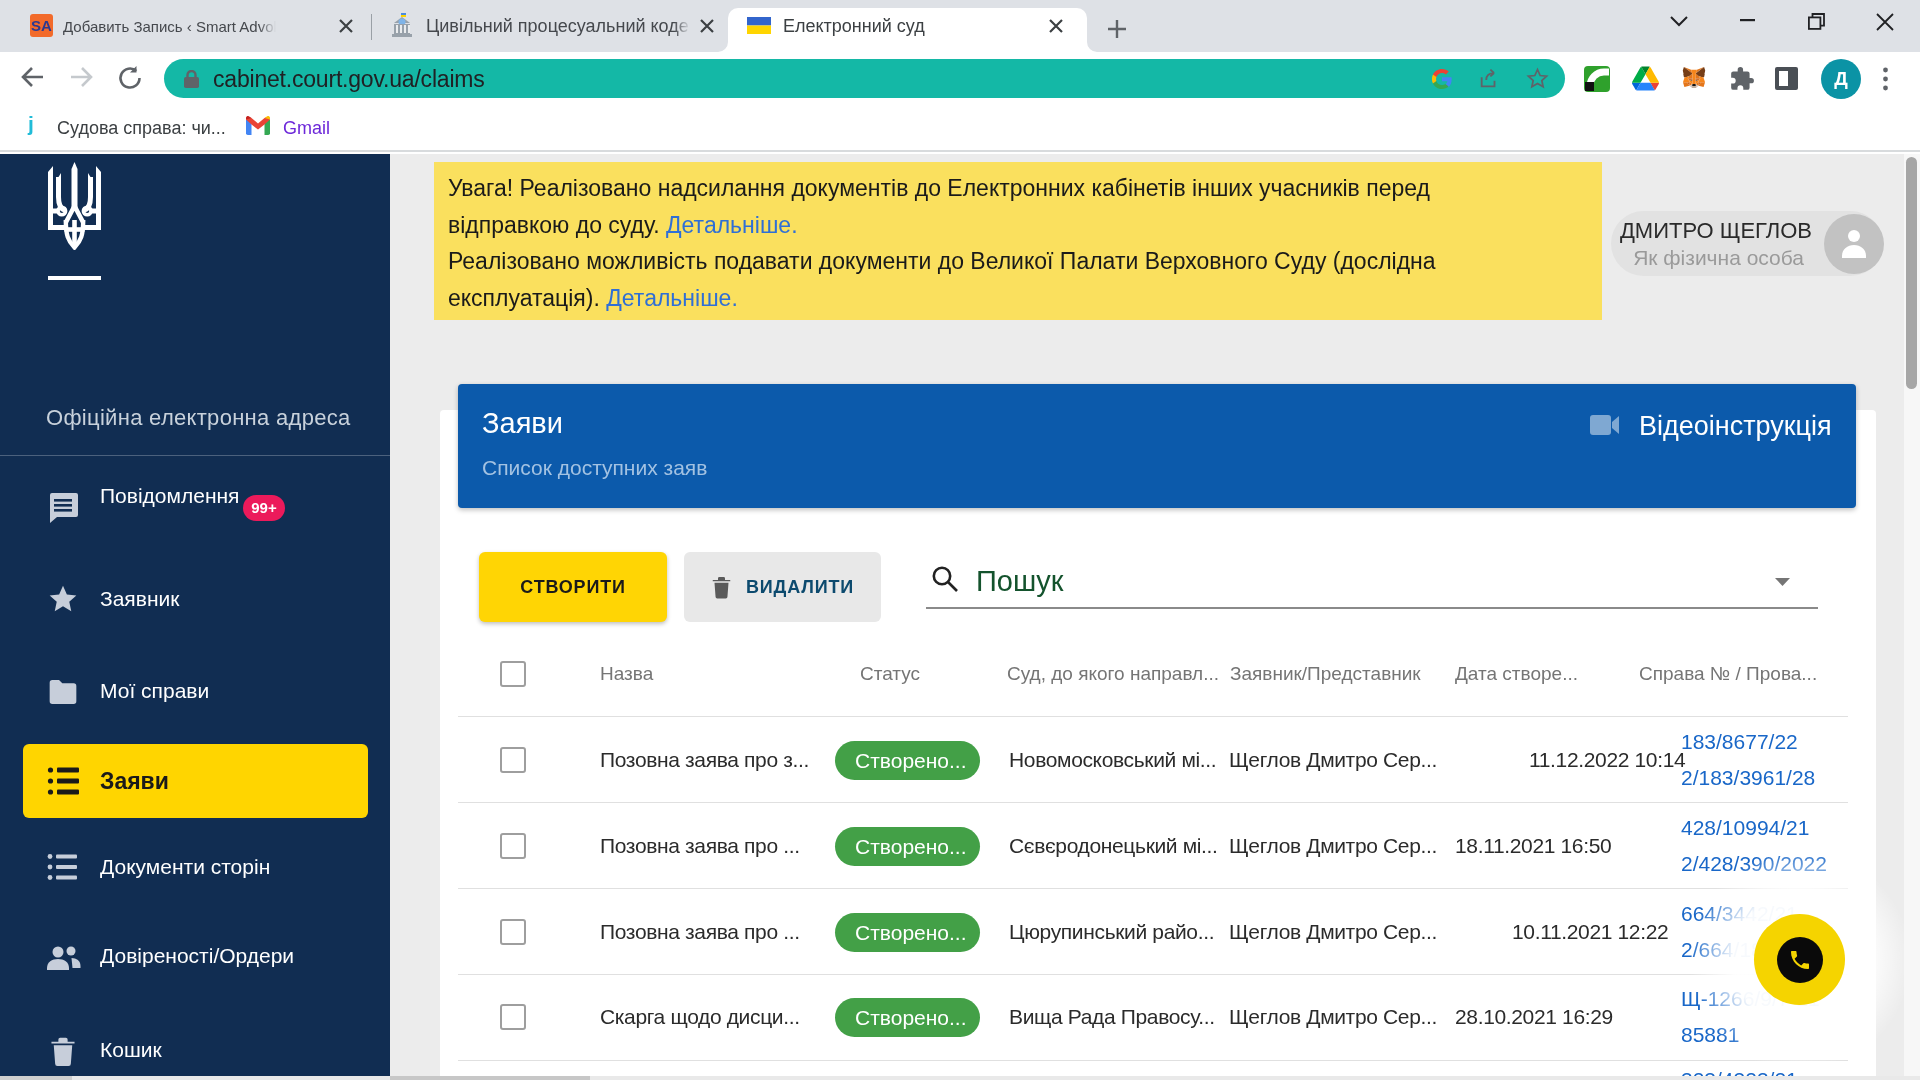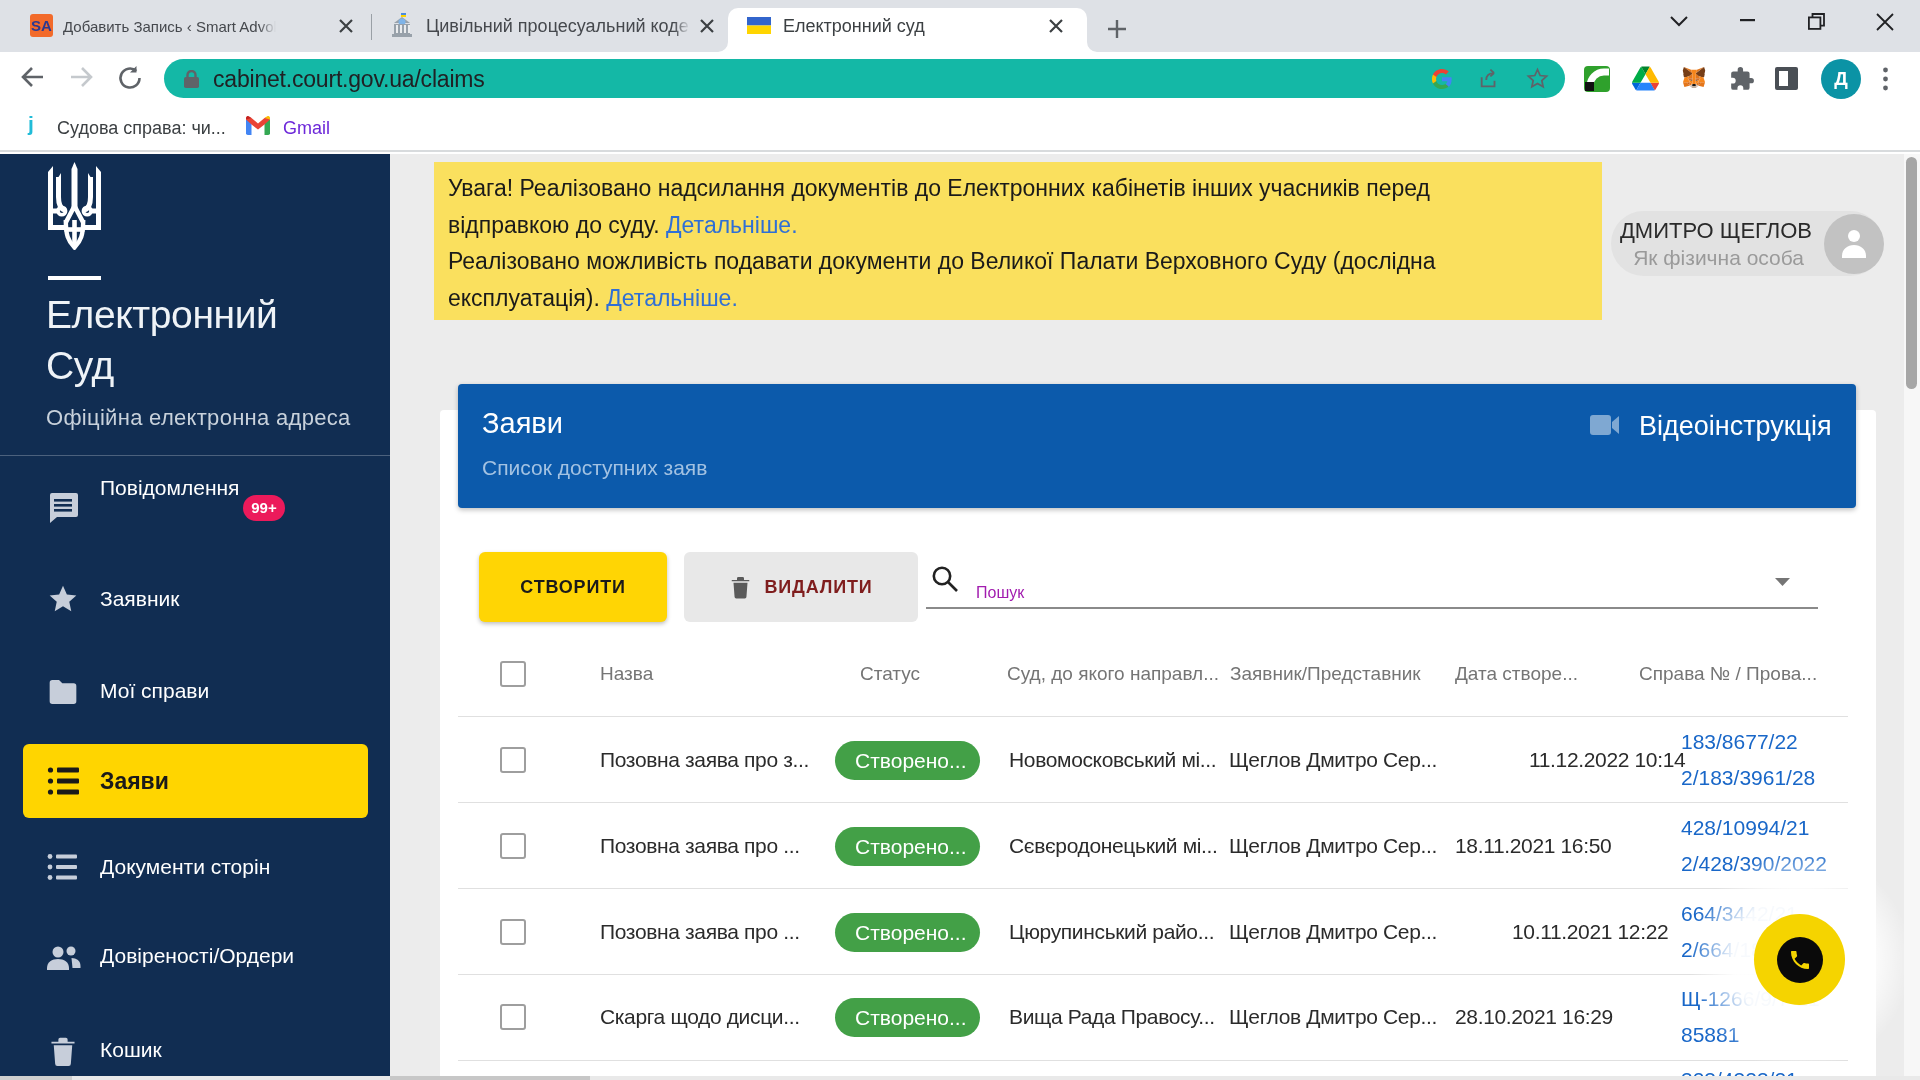--- a/index.html
+++ b/index.html
@@ -197,31 +197,30 @@
         <path d="M42.5 15 V35 C42.5 43.5 40.5 47 36 48.3" stroke-width="5"></path>
         <circle cx="13.8" cy="49" r="3.8" stroke-width="3.6"></circle>
         <circle cx="39.2" cy="49" r="3.8" stroke-width="3.6"></circle>
         <path d="M26.5 44 L17.8 60.5 M26.5 44 L35.2 60.5" stroke-width="4.6"></path>
         <path d="M17.8 58 C17.8 73 20 79 26.5 85.5 C33 79 35.2 73 35.2 58" stroke-width="4.4"></path>
         <path d="M26.5 58 V83" stroke-width="4.6"></path>
         <path d="M16.5 67.5 H36.5" stroke-width="4.6"></path>
       </g>
     </svg>
     <div class="abs" style="left:48px;top:122px;width:53px;height:4px;background:#fff"></div>
-    <div class="abs" style="left:46px;top:135px;font-size:39px;line-height:51px;letter-spacing:-0.4px;color:#EFF3F7;font-weight:400">Електронний<br>Суд</div>
     <div class="abs" style="left:46px;top:251px;font-size:22px;letter-spacing:0.3px;color:#C8D1DB">Офіційна електронна адреса</div>
     <div class="abs" style="left:0;top:301px;width:390px;height:1px;background:rgba(255,255,255,0.25)"></div>
 
     <svg class="abs" style="left:47px;top:337px" width="32" height="32" viewBox="0 0 32 32">
         <path fill="#C7CEDA" d="M3 2 h26 a2 2 0 0 1 2 2 v20 a2 2 0 0 1 -2 2 H10 l-7 6 V4 a2 2 0 0 1 2-2z"></path>
         <rect x="7" y="8" width="18" height="2.6" fill="#112D52"></rect>
         <rect x="7" y="13" width="18" height="2.6" fill="#112D52"></rect>
         <rect x="7" y="18" width="18" height="2.6" fill="#112D52"></rect>
       </svg>
-    <div class="mtxt" style="top:322px">Повідомлення</div>
+    <div class="mtxt" style="top:330px">Повідомлення</div>
     <div class="abs" style="left:243px;top:341px;width:42px;height:26px;border-radius:13px;background:#EC1A5B;color:#fff;font-size:15px;font-weight:bold;text-align:center;line-height:26px">99+</div>
 
     <svg class="abs" style="left:47px;top:429px" width="32" height="32" viewBox="0 0 24 24">
         <path fill="#C7CEDA" d="M12 2 L14.9 8.6 22 9.3 16.7 14.1 18.2 21.1 12 17.5 5.8 21.1 7.3 14.1 2 9.3 9.1 8.6 Z"></path>
       </svg>
     <div class="mtxt" style="top:433px">Заявник</div>
 
     <svg class="abs" style="left:47px;top:522px" width="32" height="32" viewBox="0 0 24 24">
         <path fill="#C7CEDA" d="M2 5 a2 2 0 0 1 2-2 h5 l2.5 2.5 H20 a2 2 0 0 1 2 2 V19 a2 2 0 0 1 -2 2 H4 a2 2 0 0 1 -2-2 Z"></path>
       </svg>
@@ -284,30 +283,30 @@
     <div class="abs" style="left:24px;top:23px;font-size:29px;color:#fff">Заяви</div>
     <div class="abs" style="left:24px;top:72px;font-size:21px;color:#A3C2E2">Список доступних заяв</div>
     <svg class="abs" style="left:1132px;top:30px" width="30" height="22" viewBox="0 0 30 22">
         <rect x="0" y="1" width="21" height="20" rx="3" fill="#7FA8D2"></rect>
         <path d="M22 8 L29 2 V20 L22 14 Z" fill="#7FA8D2"></path>
       </svg>
     <div class="abs" style="left:1181px;top:27px;font-size:27px;color:#fff">Відеоінструкція</div>
   </div>
 
   <div class="btn" style="left:479px;width:188px;background:#FFD504;color:#1A1A1A;box-shadow:0 2px 4px rgba(0,0,0,0.25)">СТВОРИТИ</div>
-  <div class="btn" style="left:684px;width:234px;background:#E8E8E8;color:#7f1d1d">
+  <div class="btn" style="left:684px;width:197px;background:#E8E8E8;color:#0c4a6e">
     <svg width="21" height="24" viewBox="0 0 24 26" style="margin-right:14px">
         <path fill="#5A5A5A" d="M4 8 H20 L18.8 24 a2 2 0 0 1 -2 2 H7.2 a2 2 0 0 1 -2-2 Z M8 5 V3 a1.5 1.5 0 0 1 1.5-1.5 h5 A1.5 1.5 0 0 1 16 3 V5 H22 V6.5 H2 V5 Z"></path>
       </svg>ВИДАЛИТИ</div>
 
   <svg class="abs" style="left:931px;top:411px" width="28" height="28" viewBox="0 0 28 28">
       <circle cx="11" cy="11" r="8.2" stroke="#222" stroke-width="2.6" fill="none"></circle>
       <path d="M17 17 L26 26" stroke="#222" stroke-width="2.6"></path>
     </svg>
-  <div class="abs" style="left:976px;top:430px;font-size:16px;color:#a21caf">Пошук</div>
+  <div class="abs" style="left:976px;top:411px;font-size:29px;color:#14532d">Пошук</div>
   <div class="abs" style="left:926px;top:453px;width:892px;height:1.5px;background:#8A8A8A"></div>
   <svg class="abs" style="left:1775px;top:424px" width="15" height="8">
       <path d="M0 0 H15 L7.5 8 Z" fill="#757575"></path>
     </svg>
 
   <div class="cbx" style="top:507px"></div>
   <div class="hdr" style="left:600px;top:509px">Назва</div>
   <div class="hdr" style="left:860px;top:509px">Статус</div>
   <div class="hdr" style="left:1007px;top:509px">Суд, до якого направл...</div>
   <div class="hdr" style="left:1230px;top:509px">Заявник/Представник</div>

